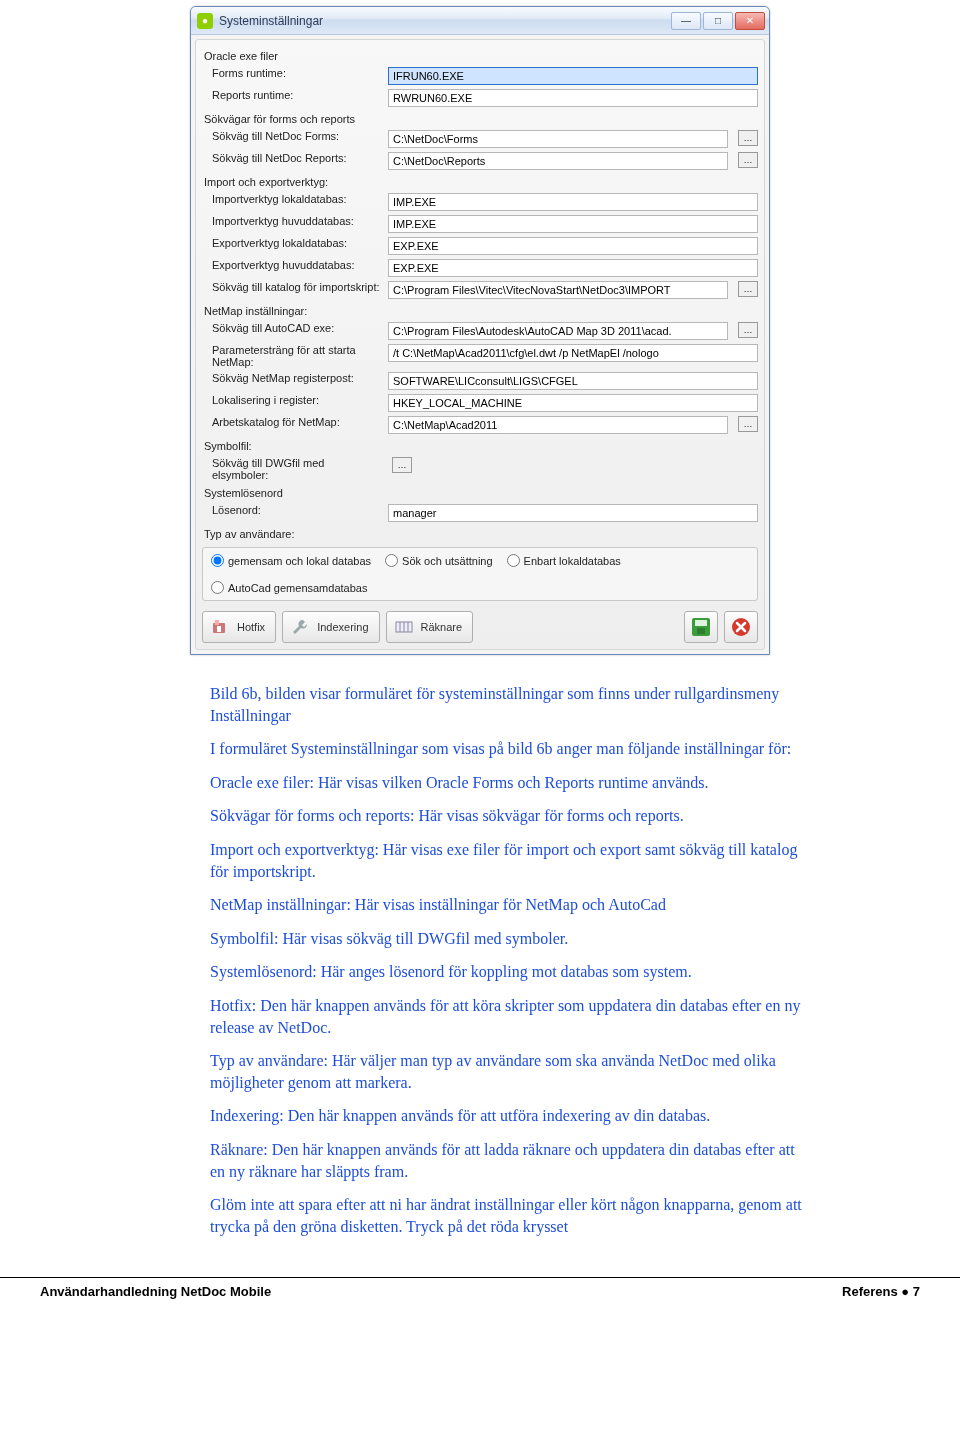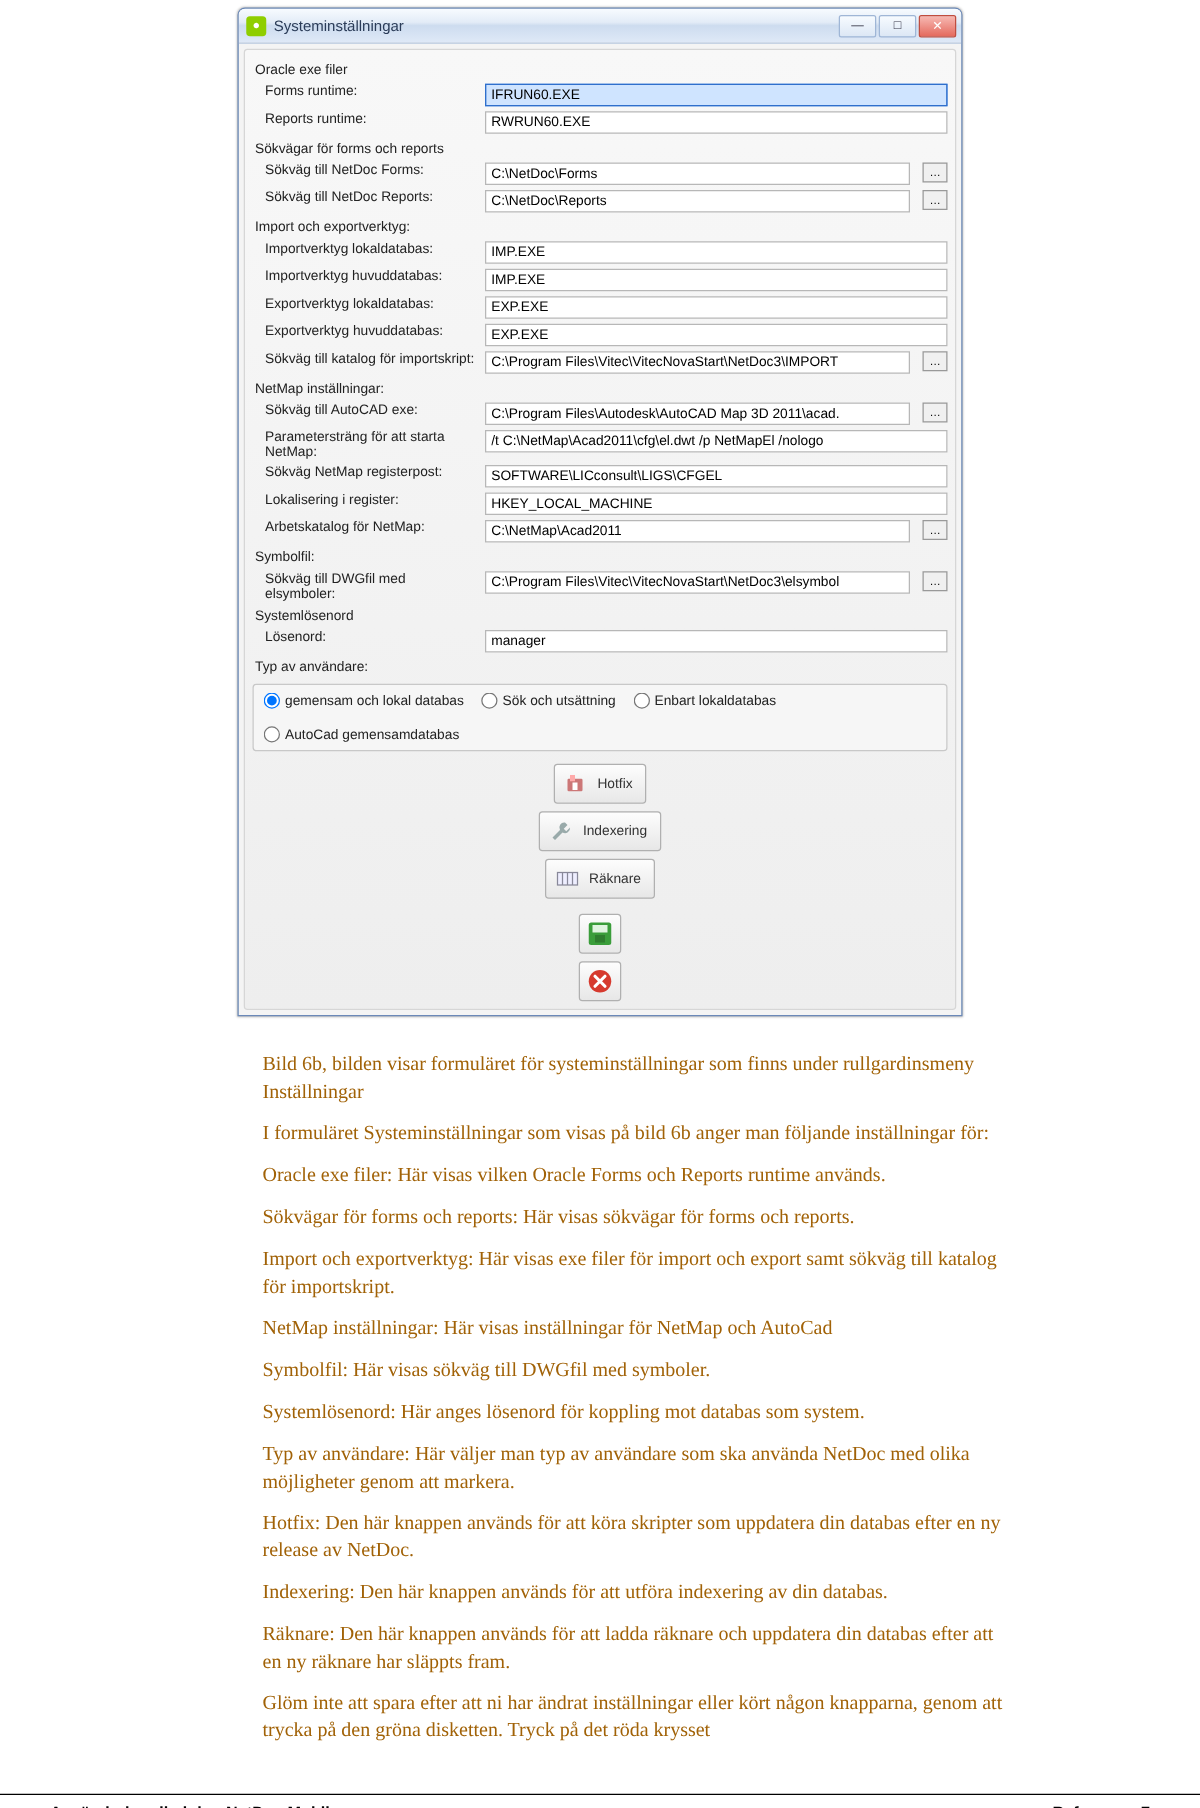--- a/index.html
+++ b/index.html
@@ -63,39 +63,39 @@
   display:flex;align-items:center;justify-content:center; cursor:pointer;
   font-size:9px; margin-left:4px;
 }
 .radiogroup {
   border:1px solid #c8c8c8; border-radius:3px; background:#f6f6f6;
   padding:6px 8px; margin:4px 0 6px 0; display:flex; gap:14px; align-items:flex-end;
   flex-wrap: wrap;
 }
 .radiogroup label { display:flex; align-items:center; gap:4px; color:#222;}
 .radiogroup input { margin:0; }
-.btnbar { display:flex; align-items:center; gap:6px; padding-top:4px;flex-direction:column;}
+.btnbar { display:flex; align-items:center; gap:6px; padding-top:4px;}
 .toolbtn {
   border:1px solid #b0b0b0; background:linear-gradient(#fdfdfd,#e7e7e7);
   border-radius:3px; height:32px; display:flex; align-items:center;
   padding:0 10px 0 6px; gap:6px; cursor:pointer; font-size:11px; color:#333;
 }
 .toolbtn .ic { width:22px; height:20px; display:flex;align-items:center;justify-content:center;}
 .spacer { flex:1; }
 .iconbtn {
   border:1px solid #b0b0b0; background:linear-gradient(#fdfdfd,#e7e7e7);
   border-radius:3px; width:34px; height:32px; display:flex;align-items:center;justify-content:center;
   cursor:pointer;
 }
 .article {
   padding: 28px 150px 0 210px;
   font-family: "Times New Roman", serif;
   font-size: 16px;
   line-height: 1.35;
-  color: #a16207;
+  color: #1d4ed8;
 }
 .article p { margin-bottom: 12px; }
 .footer {
   margin-top: 40px;
   border-top: 1px solid #000;
   padding: 6px 40px 0 40px;
   display:flex; justify-content:space-between;
   font-family: Arial, sans-serif;
   font-size: 13px;
 }
@@ -184,21 +184,20 @@
     </div>
     <div class="row">
       <label>Arbetskatalog för NetMap:</label>
       <input class="txt" value="C:\NetMap\Acad2011" style="">
       <div class="browse">…</div>
     </div>
 
     <div class="grouphdr">Symbolfil:</div>
     <div class="row">
       <label>Sökväg till DWGfil med elsymboler:</label>
-      <input class="txt" value="C:\Program Files\Vitec\VitecNovaStart\NetDoc3\elsymbol" style="">
       <div class="browse">…</div>
     </div>
 
     <div class="grouphdr">Systemlösenord</div>
     <div class="row">
       <label>Lösenord:</label>
       <input class="txt" value="manager" style="">
     </div>
 
     <div class="grouphdr">Typ av användare:</div>
@@ -273,22 +272,22 @@
 
 <div class="article">
   <p>Bild 6b, bilden visar formuläret för systeminställningar som finns under rullgardinsmeny Inställningar</p>
   <p>I formuläret Systeminställningar som visas på bild 6b anger man följande inställningar för:</p>
   <p>Oracle exe filer: Här visas vilken Oracle Forms och Reports runtime används.</p>
   <p>Sökvägar för forms och reports:  Här visas sökvägar för forms och reports.</p>
   <p>Import och exportverktyg: Här visas exe filer för import och export samt sökväg till katalog för importskript.</p>
   <p>NetMap inställningar: Här visas inställningar för NetMap och AutoCad</p>
   <p>Symbolfil: Här visas sökväg till DWGfil med symboler.</p>
   <p>Systemlösenord: Här anges lösenord för koppling mot databas som system.</p>
+  <p>Hotfix: Den här knappen används för att köra skripter som uppdatera din databas efter en ny release av NetDoc.</p>
   <p>Typ av användare: Här väljer man typ av användare som ska använda NetDoc med olika möjligheter genom att markera.</p>
-  <p>Hotfix: Den här knappen används för att köra skripter som uppdatera din databas efter en ny release av NetDoc.</p>
   <p>Indexering: Den här knappen används för att utföra indexering av din databas.</p>
   <p>Räknare: Den här knappen används för att ladda räknare och uppdatera din databas efter att en ny räknare har släppts fram.</p>
   <p>Glöm inte att spara efter att ni har ändrat inställningar eller kört någon knapparna, genom att trycka på den gröna disketten. Tryck på det röda krysset</p>
 </div>
 
 <div class="footer">
   <div><strong>Användarhandledning NetDoc Mobile</strong></div>
   <div>
     <strong>Referens</strong><span> ● </span><strong>7</strong>
   </div>

